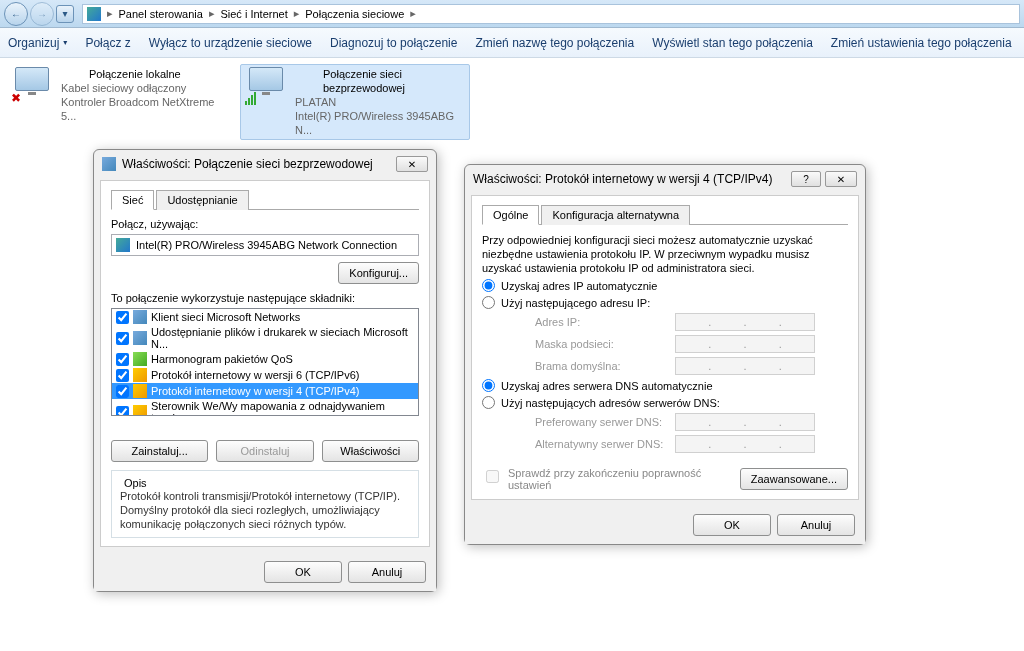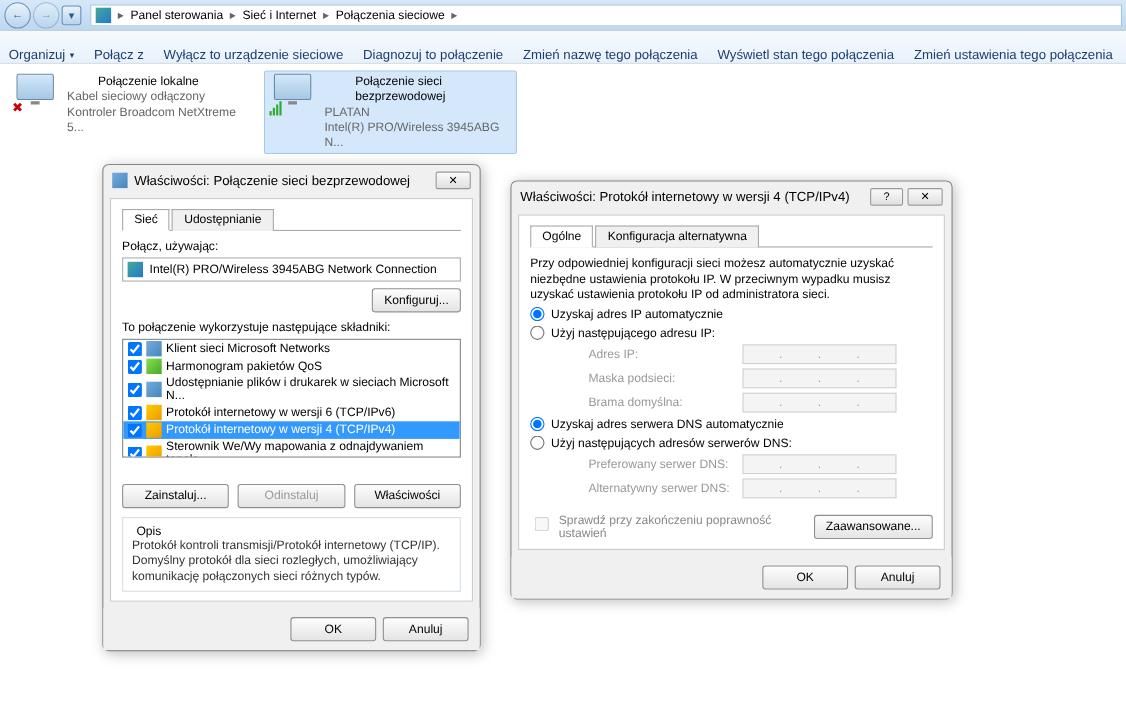--- a/index.html
+++ b/index.html
@@ -6,21 +6,21 @@
   body { margin: 0; background: #fff; font-size: 11px; color: #000; width: 1024px; height: 651px; overflow: hidden; }
   
   .titlebar { height: 28px; background: linear-gradient(to bottom, #d6e8f8, #bcd8ef); border-bottom: 1px solid #a0b9d0; display: flex; align-items: center; padding: 0 4px; }
   .nav-btn { width: 24px; height: 24px; border-radius: 50%; border: 1px solid #6c93b8; background: linear-gradient(to bottom, #eaf3fb, #b8d4ec); display: flex; align-items: center; justify-content: center; font-size: 10px; color: #2b5a87; margin-right: 2px; cursor: pointer; }
   .nav-btn.small { width: 18px; height: 18px; border-radius: 3px; }
   .breadcrumb { flex: 1; height: 20px; background: #fff; border: 1px solid #a9c3dc; margin-left: 6px; display: flex; align-items: center; padding: 0 4px; font-size: 11px; }
   .bc-icon { width: 14px; height: 14px; background: #5a8; margin-right: 4px; }
   .bc-item { padding: 0 4px; }
   .bc-sep { color: #666; padding: 0 2px; }
   
-  .toolbar { height: 30px; background: linear-gradient(to bottom, #f6fafe, #e8f1fb); border-bottom: 1px solid #cdd9e5; display: flex; align-items: flex-end; padding: 0 8px; gap: 18px; font-size: 12px; }
+  .toolbar { height: 30px; background: linear-gradient(to bottom, #f6fafe, #e8f1fb); border-bottom: 1px solid #cdd9e5; display: flex; align-items: center; padding: 0 8px; gap: 18px; font-size: 12px; }
   .tb-item { color: #1a3e6e; cursor: pointer; display: flex; align-items: center; gap: 4px; }
   .tb-item.drop::after { content: "▾"; font-size: 8px; }
   
   .connections { display: flex; padding: 6px; gap: 4px; }
   .conn { width: 230px; padding: 2px 4px; display: flex; gap: 6px; border: 1px solid transparent; }
   .conn.selected { background: #d5e8fb; border: 1px solid #a8c8e8; border-radius: 2px; }
   .conn-icon { width: 44px; height: 38px; position: relative; }
   .monitor { width: 34px; height: 24px; background: linear-gradient(to bottom, #d4e8f8, #a5c8e5); border: 1px solid #6a8aaa; border-radius: 2px; position: absolute; top: 0; left: 4px; }
   .monitor::after { content: ""; position: absolute; bottom: -5px; left: 12px; width: 8px; height: 3px; background: #888; }
   .conn-badge { position: absolute; bottom: 0; left: 0; width: 14px; height: 14px; font-size: 12px; }
@@ -159,27 +159,27 @@
     </div>
     <div class="lbl" style="margin-top:8px;">To połączenie wykorzystuje następujące składniki:</div>
     <div class="listbox">
       <div class="li-row">
           <input type="checkbox" checked="" style="">
           <div class="li-ico ico-sys"></div>
           <span>Klient sieci Microsoft Networks</span>
         </div>
       <div class="li-row">
           <input type="checkbox" checked="" style="">
+          <div class="li-ico ico-sys"></div>
+          <span>Udostępnianie plików i drukarek w sieciach Microsoft N...</span>
+        </div>
+      <div class="li-row">
+          <input type="checkbox" checked="" style="">
           <div class="li-ico ico-g"></div>
           <span>Harmonogram pakietów QoS</span>
-        </div>
-      <div class="li-row">
-          <input type="checkbox" checked="" style="">
-          <div class="li-ico ico-sys"></div>
-          <span>Udostępnianie plików i drukarek w sieciach Microsoft N...</span>
         </div>
       <div class="li-row">
           <input type="checkbox" checked="" style="">
           <div class="li-ico ico-y"></div>
           <span>Protokół internetowy w wersji 6 (TCP/IPv6)</span>
         </div>
       <div class="li-row sel">
           <input type="checkbox" checked="" style="">
           <div class="li-ico ico-y"></div>
           <span>Protokół internetowy w wersji 4 (TCP/IPv4)</span>

